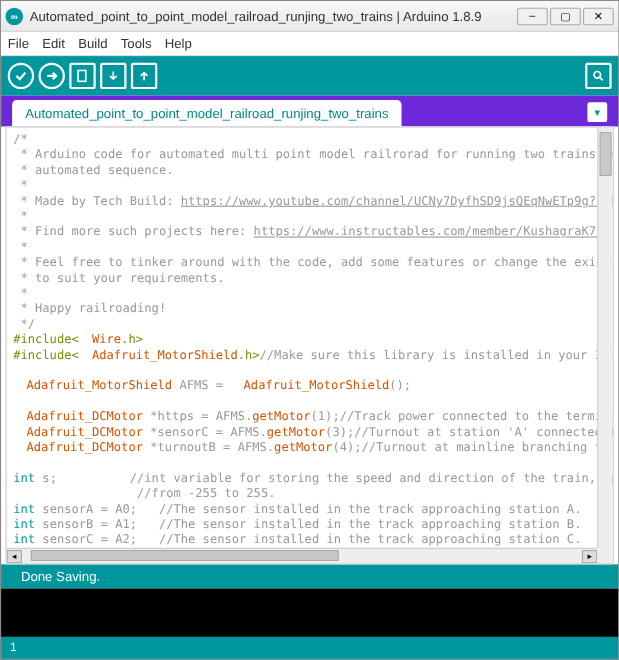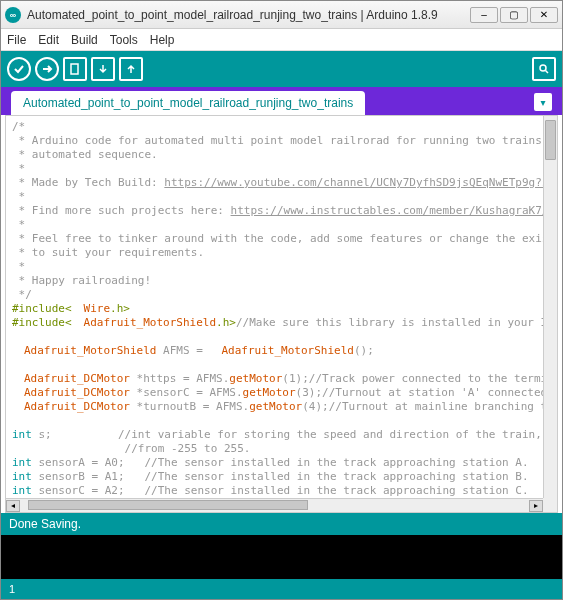--- a/index.html
+++ b/index.html
@@ -29,21 +29,21 @@
 .fn { color: #d35400; }
 .cm { color: #999; }
 .inc { color: #728e00; margin-top: 36px; }
 .vscroll { position: absolute; right: 0; top: 0; width: 14px; height: calc(100% - 14px); background: #eee; border-left: 1px solid #ccc; }
 .vscroll .thumb { position: absolute; top: 4px; left: 1px; width: 11px; height: 40px; background: #c8c8c8; border: 1px solid #aaa; border-radius: 1px; }
 .hscroll { position: absolute; left: 0; bottom: 0; height: 14px; width: calc(100% - 14px); background: #eee; border-top: 1px solid #ccc; display: flex; align-items: center; }
 .hscroll .btn { width: 14px; height: 12px; background: #ddd; border: 1px solid #aaa; display: flex; align-items: center; justify-content: center; font-size: 8px; }
 .hscroll .track { flex: 1; position: relative; height: 12px; }
 .hscroll .thumb { position: absolute; left: 8px; top: 0; width: 280px; height: 10px; background: #c8c8c8; border: 1px solid #aaa; }
 .corner { position: absolute; right: 0; bottom: 0; width: 14px; height: 14px; background: #eee; }
-.status { height: 22px; background: #00979c; color: #fff; display: flex; align-items: center; padding: 0 8px; font-size: 12px; }
+.status { height: 22px; background: #00979c; color: #fff; display: flex; align-items: center; padding: 0 18px; font-size: 12px; }
 .console { height: 44px; background: #000; }
 .footer { height: 20px; background: #00979c; color: #fff; display: flex; align-items: center; padding: 0 8px; font-size: 11px; }
 .footer .spacer { flex: 1; }
 </style>
 </head>
 <body>
 
 <div class="window">
 
   <div class="titlebar">

